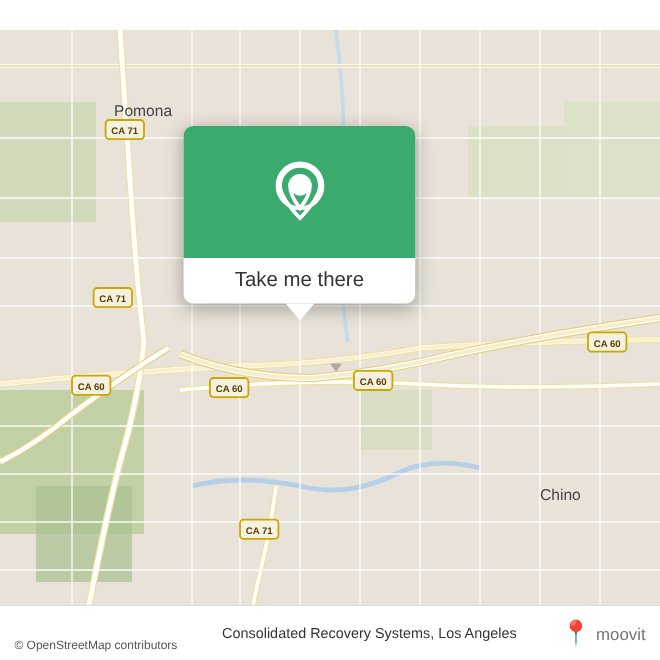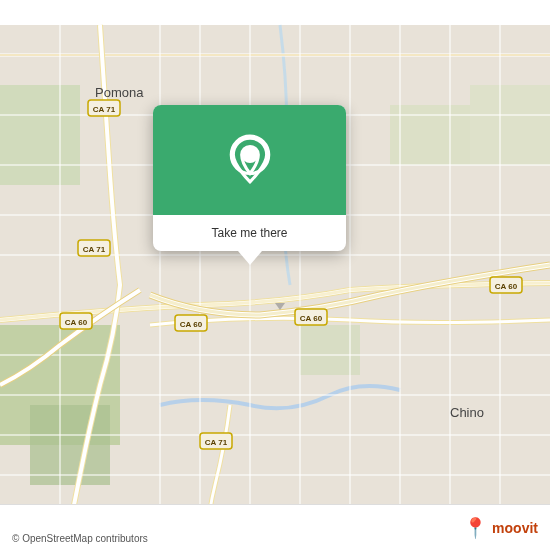--- a/index.html
+++ b/index.html
@@ -46,21 +46,21 @@
       width: 44px;
       height: 52px;
     }
 
     #popup-label-area {
       padding: 8px 12px 10px;
       text-align: center;
     }
 
     #popup-label {
-      font-size: 12px;
+      font-size: 17px;
       color: #333;
       font-weight: 400;
     }
 
     
     #popup-card::after {
       content: '';
       position: absolute;
       bottom: -14px;
       left: 50%;
@@ -106,22 +106,22 @@
       gap: 4px;
     }
 
     #moovit-pin {
       color: #e84040;
       font-size: 20px;
     }
 
     #moovit-text {
       font-size: 14px;
-      font-weight: bold;
-      color: #c2410c;
+      font-weight: normal;
+      color: #737373;
     }
   </style>
 </head>
 <body>
 
 <div id="map-container">
 
   <svg id="map-svg" viewBox="0 0 550 500" xmlns="http://www.w3.org/2000/svg">
 
     <rect width="550" height="500" fill="#e8e2d8"></rect>
@@ -218,19 +218,20 @@
         <circle cx="20" cy="20" r="6" fill="white"></circle>
       </svg>
     </div>
     <div id="popup-label-area">
       <span id="popup-label">Take me there</span>
     </div>
   </div>
 
   <div id="bottom-bar">
     <span id="bottom-copyright">© OpenStreetMap contributors</span>
+    <span id="bottom-location">Consolidated Recovery Systems, Los Angeles</span>
     <div id="moovit-logo">
       <span id="moovit-pin">📍</span>
       <span id="moovit-text">moovit</span>
     </div>
   </div>
 
 </div>
 
 </body></html>

